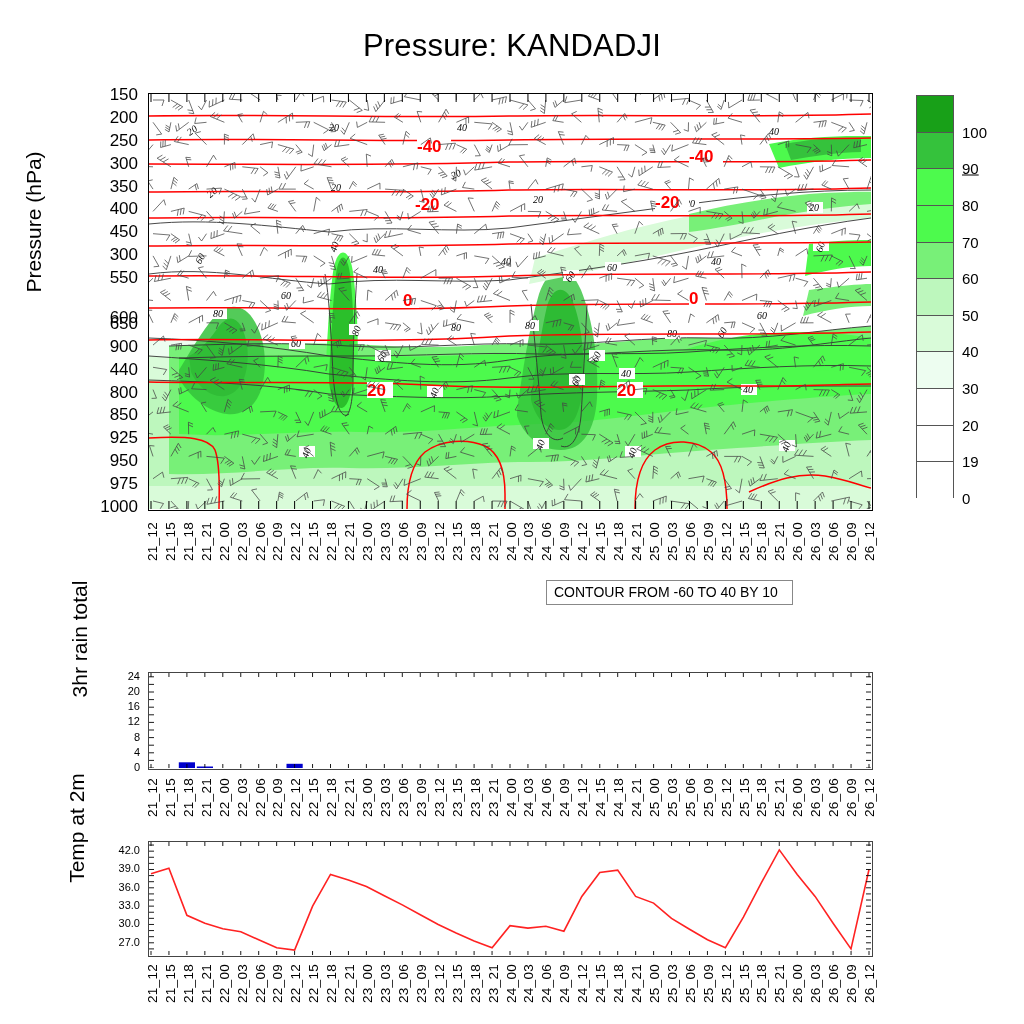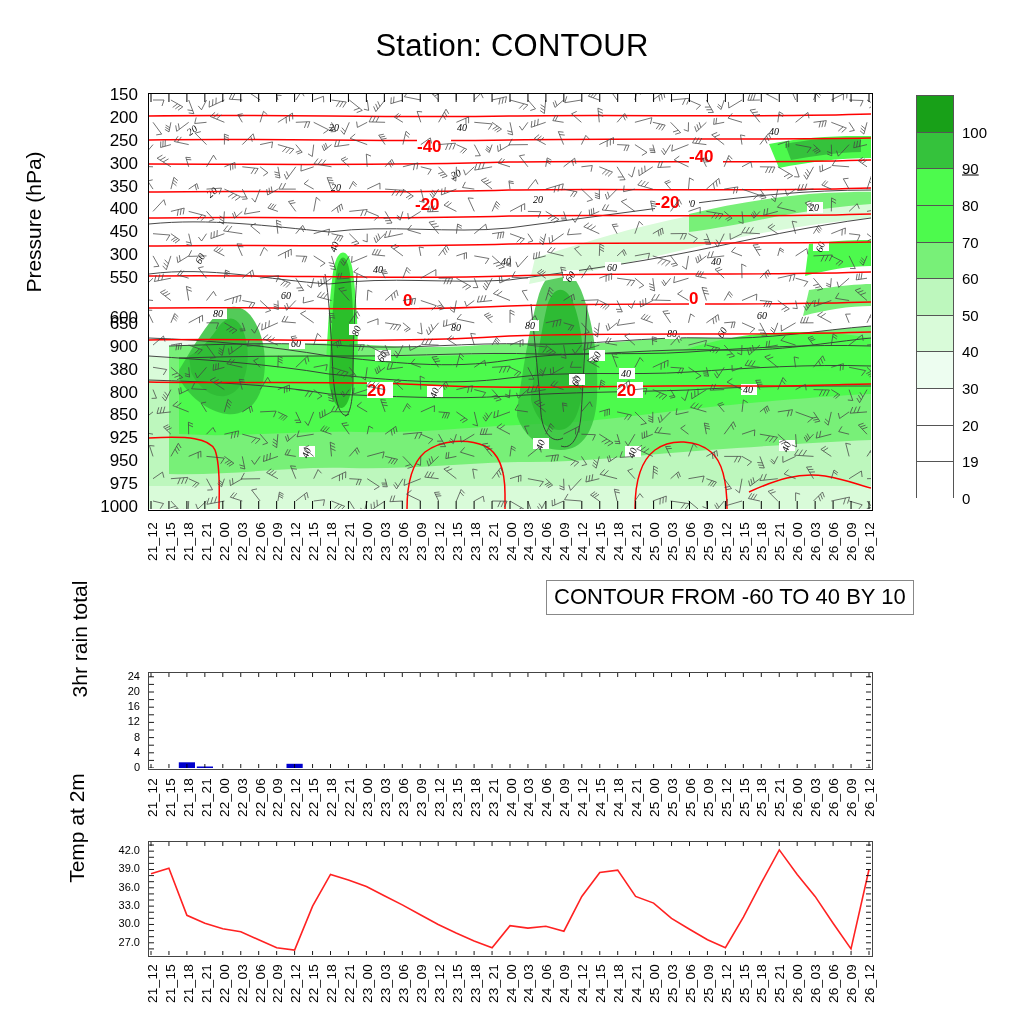--- a/index.html
+++ b/index.html
@@ -29,22 +29,22 @@
 
   
   #colorbar{position:absolute;left:916px;top:95px;width:38px;height:403px;
             border:1px solid #555;box-sizing:border-box;}
   #colorbar div{width:100%;border-bottom:1px solid #555;box-sizing:border-box;}
   #colorbar div:last-child{border-bottom:none;}
   .cbl{position:absolute;left:962px;font-size:15px;transform:translateY(-50%);text-align:center;}
 
   
   #contour-legend{position:absolute;left:546px;top:580px;
-     border:1.2px solid #888;background:#fff;padding:3px 7px 4px 7px;
-     font-size:22px;white-space:nowrap;}
+     border:1.2px solid #888;background:#fff;padding:3px 14px 4px 7px;
+     font-size:14px;white-space:nowrap;}
 
   
   #rain-panel{position:absolute;left:148px;top:672px;width:725px;height:98px;
               border:1.4px solid #444;box-sizing:border-box;background:#fff;}
   #rain-svg{position:absolute;left:0;top:0;}
   .rain-ylab{position:absolute;font-size:11px;text-align:right;width:34px;
              transform:translateY(-50%);}
   .rain-title{position:absolute;left:-40px;top:627px;width:240px;text-align:center;
      font-size:21px;transform:rotate(-90deg);transform-origin:center center;}
 
@@ -53,37 +53,37 @@
               border:1.4px solid #444;box-sizing:border-box;background:#fff;}
   #temp-svg{position:absolute;left:0;top:0;}
   .temp-ylab{position:absolute;font-size:11px;text-align:right;width:44px;
              transform:translateY(-50%);}
   .temp-title{position:absolute;left:-48px;top:816px;width:250px;text-align:center;
      font-size:21px;transform:rotate(-90deg);transform-origin:center center;}
 </style>
 </head>
 <body>
 
-<div class="title">Station: CONTOUR</div>
+<div class="title">Pressure: KANDADJI</div>
 
 <div class="yaxis-title">Pressure (hPa)</div>
 <div class="ylab-wrap" id="main-ylabels">
     <div class="ylab" style="top: 2px;">150</div>
     <div class="ylab" style="top: 24.8889px;">200</div>
     <div class="ylab" style="top: 47.7778px;">250</div>
     <div class="ylab" style="top: 70.6667px;">300</div>
     <div class="ylab" style="top: 93.5556px;">350</div>
     <div class="ylab" style="top: 116.444px;">400</div>
     <div class="ylab" style="top: 139.333px;">450</div>
     <div class="ylab" style="top: 162.222px;">300</div>
     <div class="ylab" style="top: 185.111px;">550</div>
     <div class="ylab" style="top: 225px;">600</div>
     <div class="ylab" style="top: 230.889px;">650</div>
     <div class="ylab" style="top: 253.778px;">900</div>
-    <div class="ylab" style="top: 276.667px;">380</div>
+    <div class="ylab" style="top: 276.667px;">440</div>
     <div class="ylab" style="top: 299.556px;">800</div>
     <div class="ylab" style="top: 322.444px;">850</div>
     <div class="ylab" style="top: 345.333px;">925</div>
     <div class="ylab" style="top: 368.222px;">950</div>
     <div class="ylab" style="top: 391.111px;">975</div>
     <div class="ylab" style="top: 414px;">1000</div>
   </div>
 
 <div id="main-panel">
   <svg id="main-svg" width="722" height="415" viewBox="0 0 722 415">

